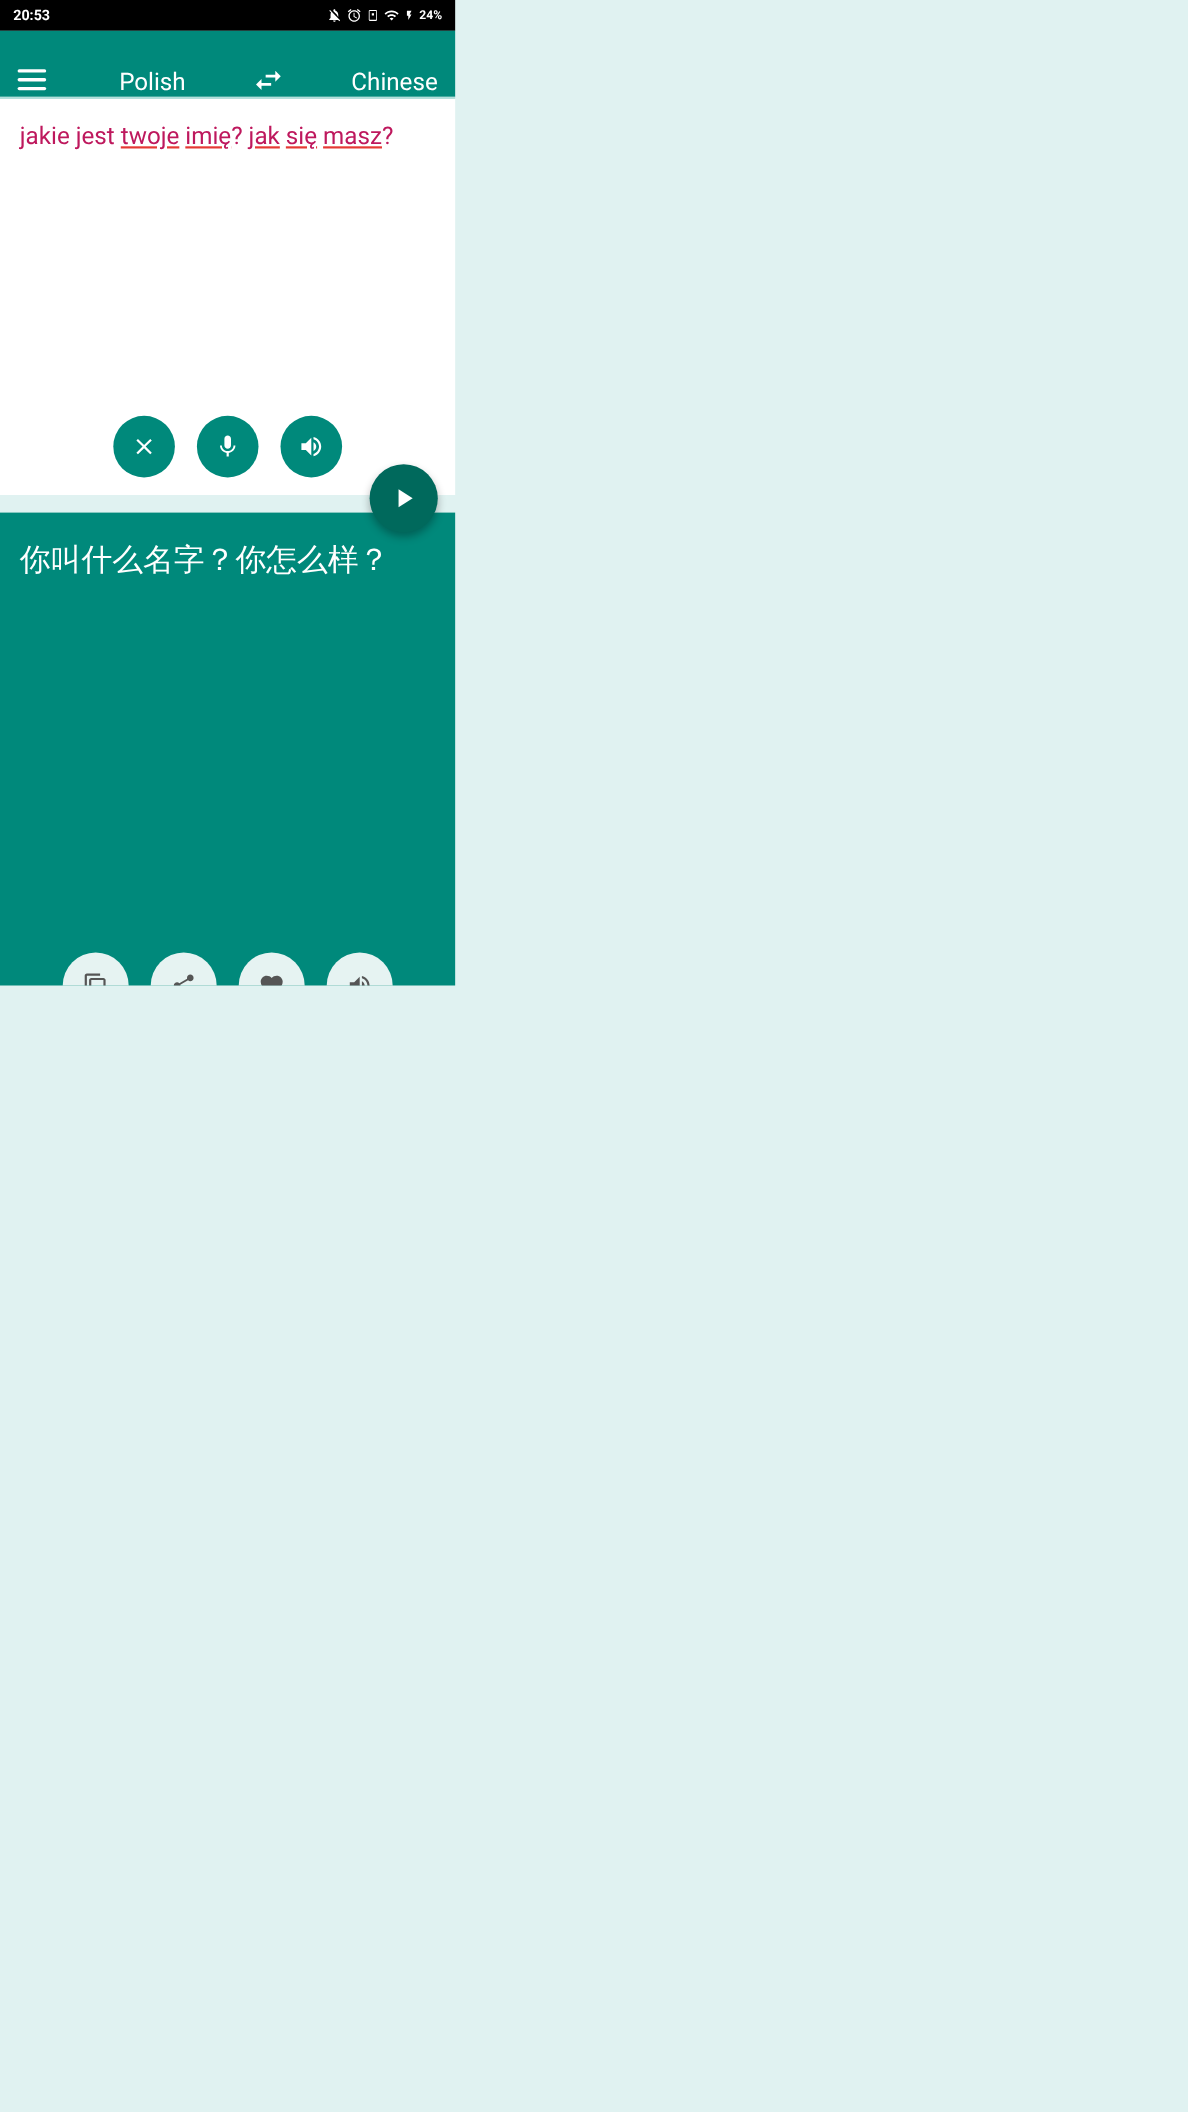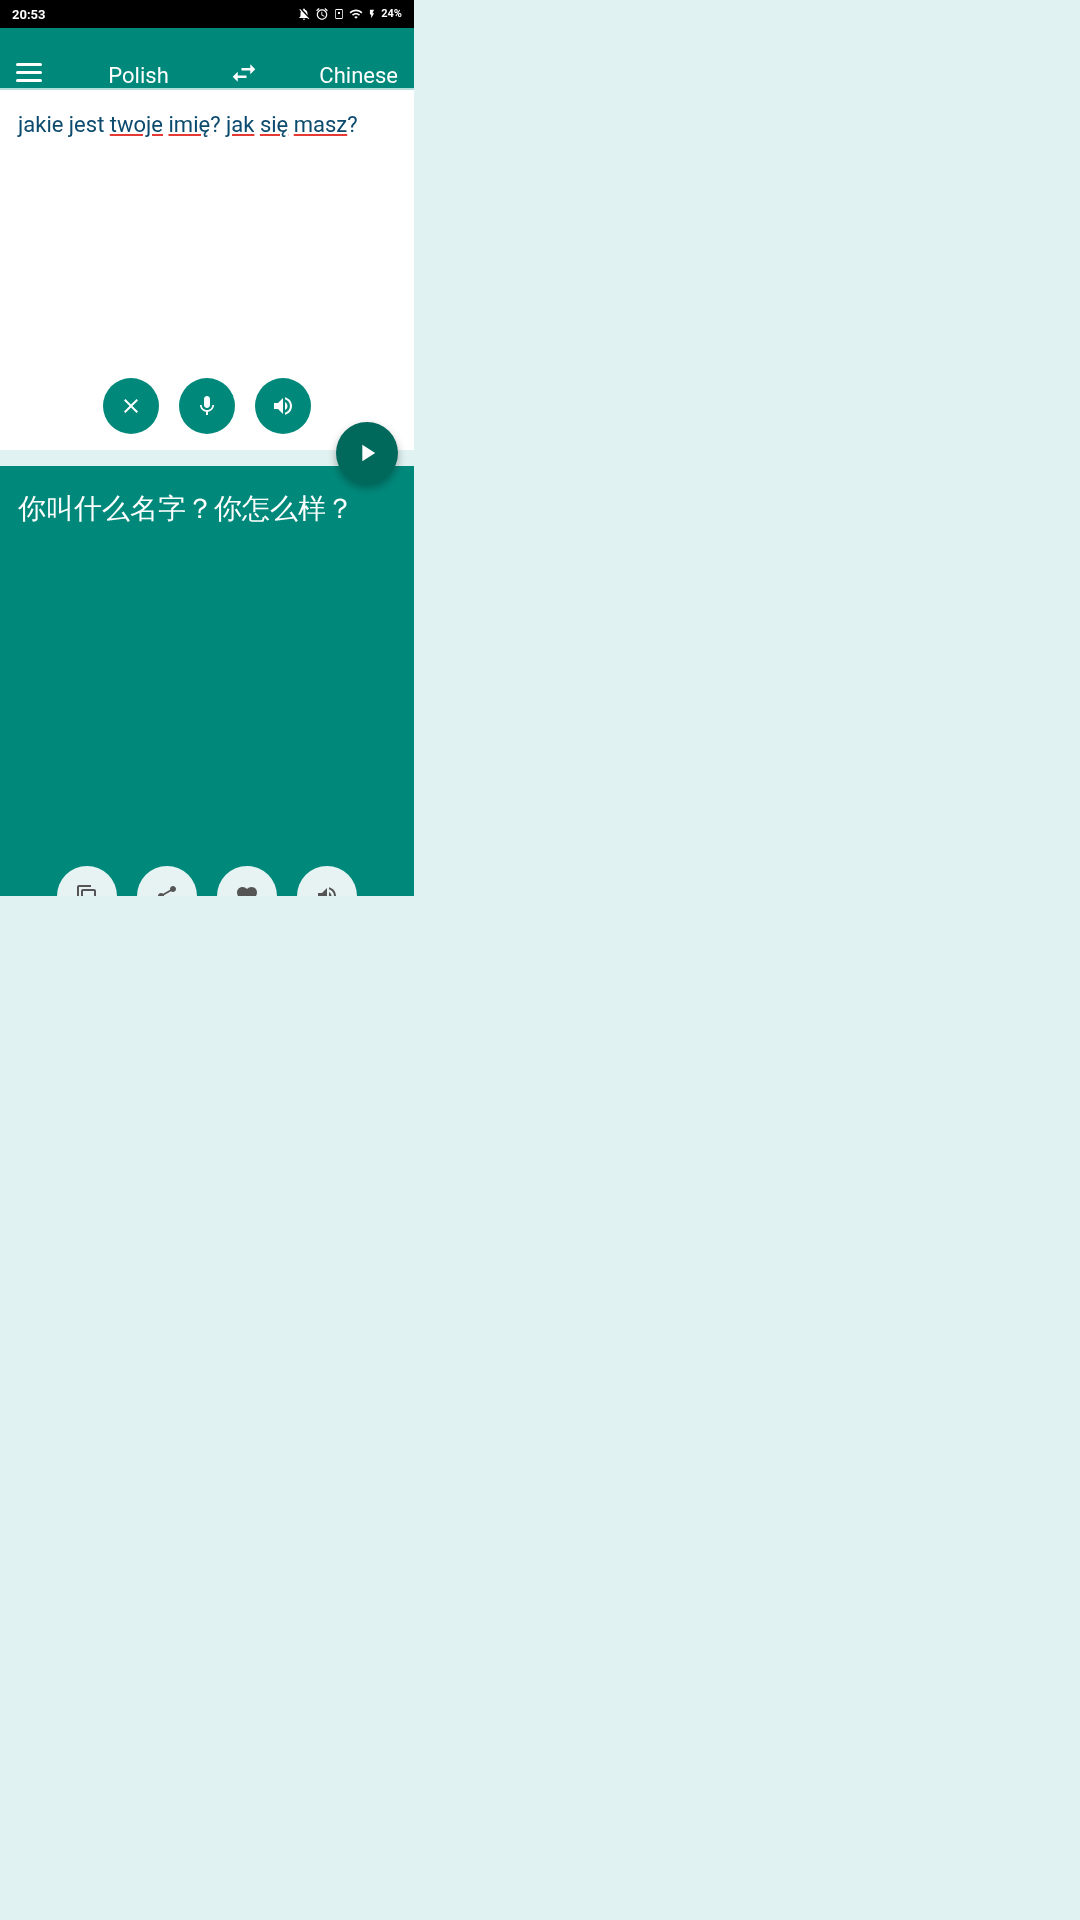--- a/index.html
+++ b/index.html
@@ -79,21 +79,21 @@
 
     
     .source-panel {
       background: #fff;
       position: relative;
       padding: 18px 18px 80px 18px;
       min-height: 360px;
     }
     .source-text {
       font-size: 22px;
-      color: #0c4a6e;
+      color: #be185d;
       line-height: 1.5;
     }
     .underline-red {
       text-decoration: underline;
       text-decoration-color: #e53935;
     }
 
     
     .source-actions {
       position: absolute;

